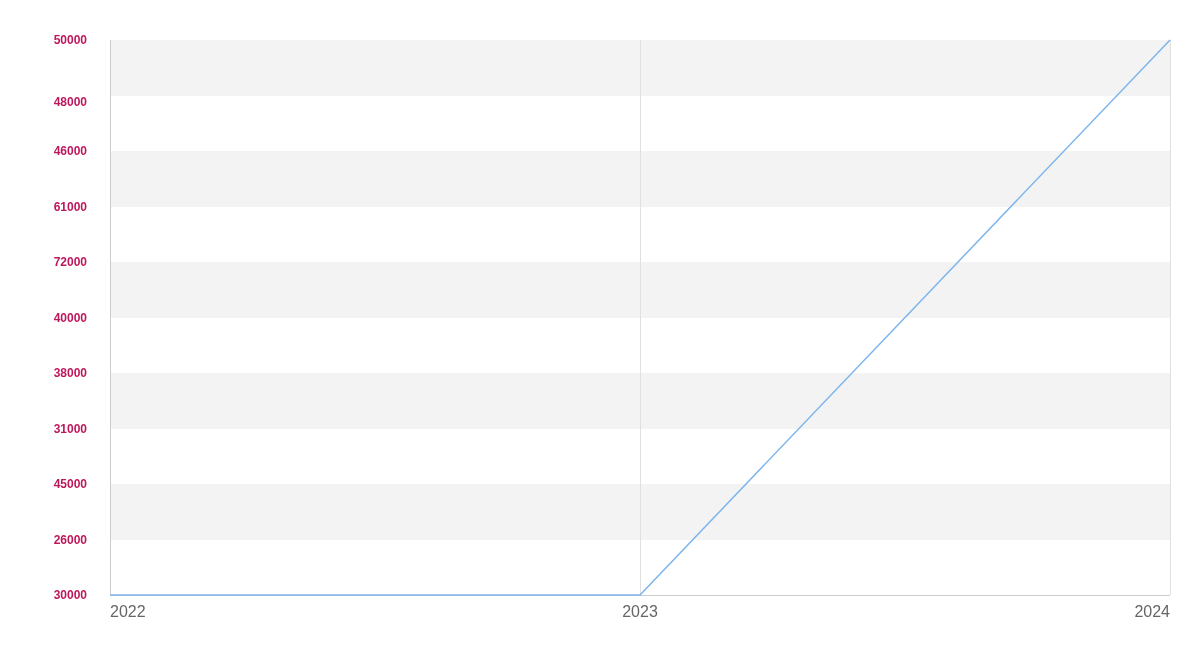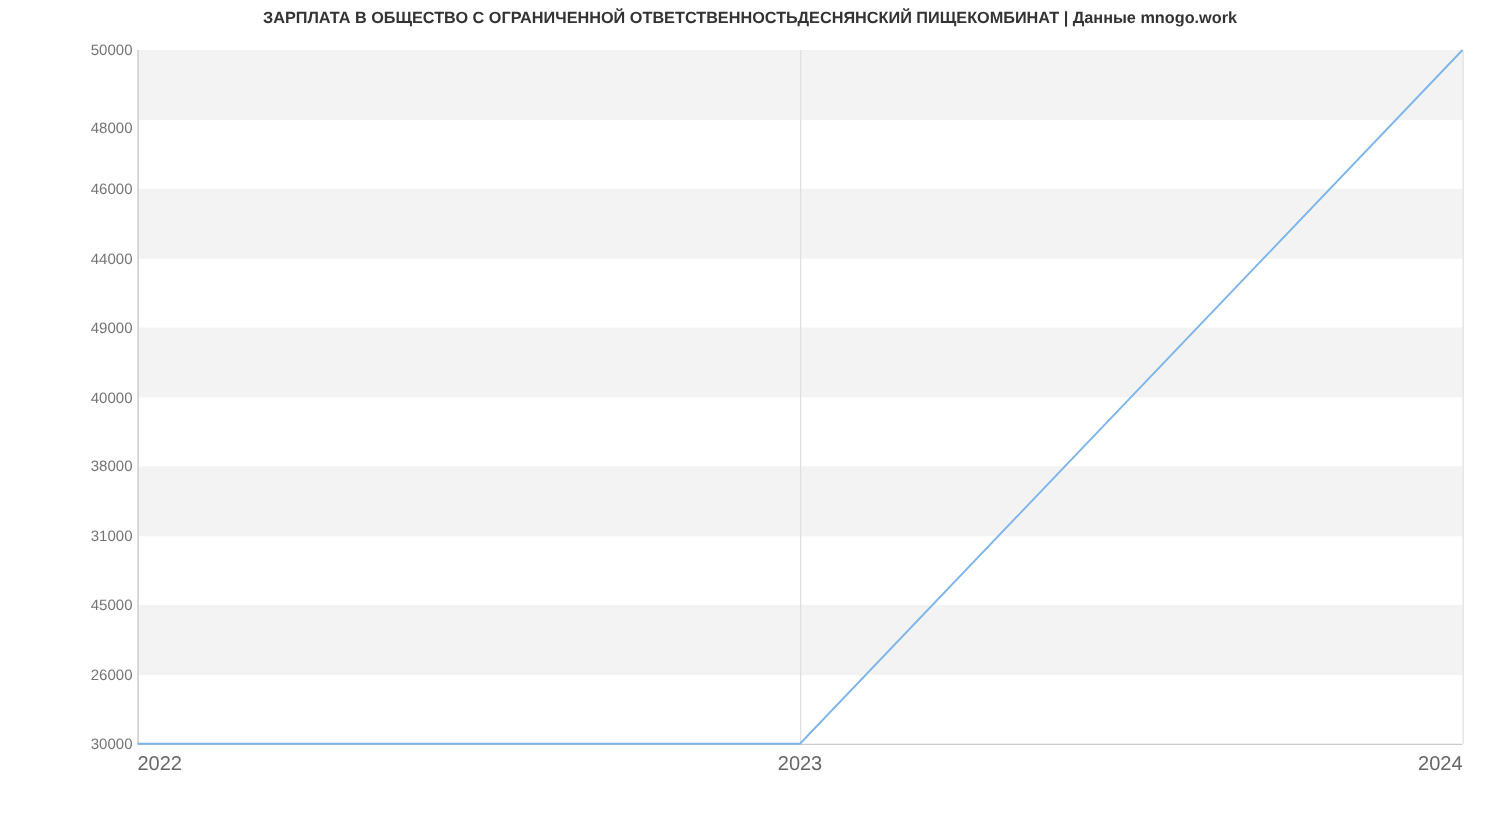--- a/index.html
+++ b/index.html
@@ -47,25 +47,26 @@
     width: 1px;
     background: #e0e0e0;
   }
   .axis-line {
     position: absolute;
     background: #cccccc;
   }
   .y-tick-label {
     position: absolute;
     right: 100%;
-    margin-right: 4px;
+    margin-right: 23px;
     font-size: 12px;
-    color: #737373;
+    color: #be185d;
     transform: translateY(-50%);
     white-space: nowrap;
+    font-weight: bold;
   }
   .x-tick-label {
     position: absolute;
     top: 100%;
     margin-top: 8px;
     font-size: 16px;
     color: #666;
   }
   .x-tick-label.left   { transform: translateX(0); }
   .x-tick-label.center { transform: translateX(-50%); }
@@ -80,42 +81,41 @@
     fill: none;
     stroke: #7cb5ec;
     stroke-width: 1.5;
   }
 </style>
 </head>
 <body>
 
 <div class="chart-wrap">
 
-  <div class="chart-title">ЗАРПЛАТА В ОБЩЕСТВО С ОГРАНИЧЕННОЙ ОТВЕТСТВЕННОСТЬДЕСНЯНСКИЙ ПИЩЕКОМБИНАТ | Данные mnogo.work</div>
 
   <div class="plot" id="plot">
 
   <div class="band" style="top: 444px; height: 55.5px;"></div>
       <div class="band" style="top: 333px; height: 55.5px;"></div>
       <div class="band" style="top: 222px; height: 55.5px;"></div>
       <div class="band" style="top: 111px; height: 55.5px;"></div>
       <div class="band" style="top: 0px; height: 55.5px;"></div>
       <div class="gridline-v" style="left: 0px;"></div>
       <div class="gridline-v" style="left: 530px;"></div>
       <div class="gridline-v" style="left: 1060px;"></div>
       <div class="axis-line" style="left: 0px; top: 0px; width: 1px; height: 555px;"></div>
       <div class="axis-line" style="left: 0px; top: 555px; height: 1px; width: 1060px;"></div>
       <div class="y-tick-label" style="top: 555px;">30000</div>
       <div class="y-tick-label" style="top: 499.5px;">26000</div>
       <div class="y-tick-label" style="top: 444px;">45000</div>
       <div class="y-tick-label" style="top: 388.5px;">31000</div>
       <div class="y-tick-label" style="top: 333px;">38000</div>
       <div class="y-tick-label" style="top: 277.5px;">40000</div>
-      <div class="y-tick-label" style="top: 222px;">49000</div>
-      <div class="y-tick-label" style="top: 166.5px;">44000</div>
+      <div class="y-tick-label" style="top: 222px;">72000</div>
+      <div class="y-tick-label" style="top: 166.5px;">61000</div>
       <div class="y-tick-label" style="top: 111px;">46000</div>
       <div class="y-tick-label" style="top: 62px;">48000</div>
       <div class="y-tick-label" style="top: 0px;">50000</div>
       <div class="x-tick-label left" style="left: 0px;">2022</div>
       <div class="x-tick-label center" style="left: 530px; text-align: center;">2023</div>
       <div class="x-tick-label right" style="left: 1060px;">2024</div>
       <svg class="series" viewBox="0 0 1060 555" preserveAspectRatio="none">
         <path d="M0 555 L530 555 L1060 0" class="line-path" stroke="#7cb5ec"></path>
       </svg>
     </div>

